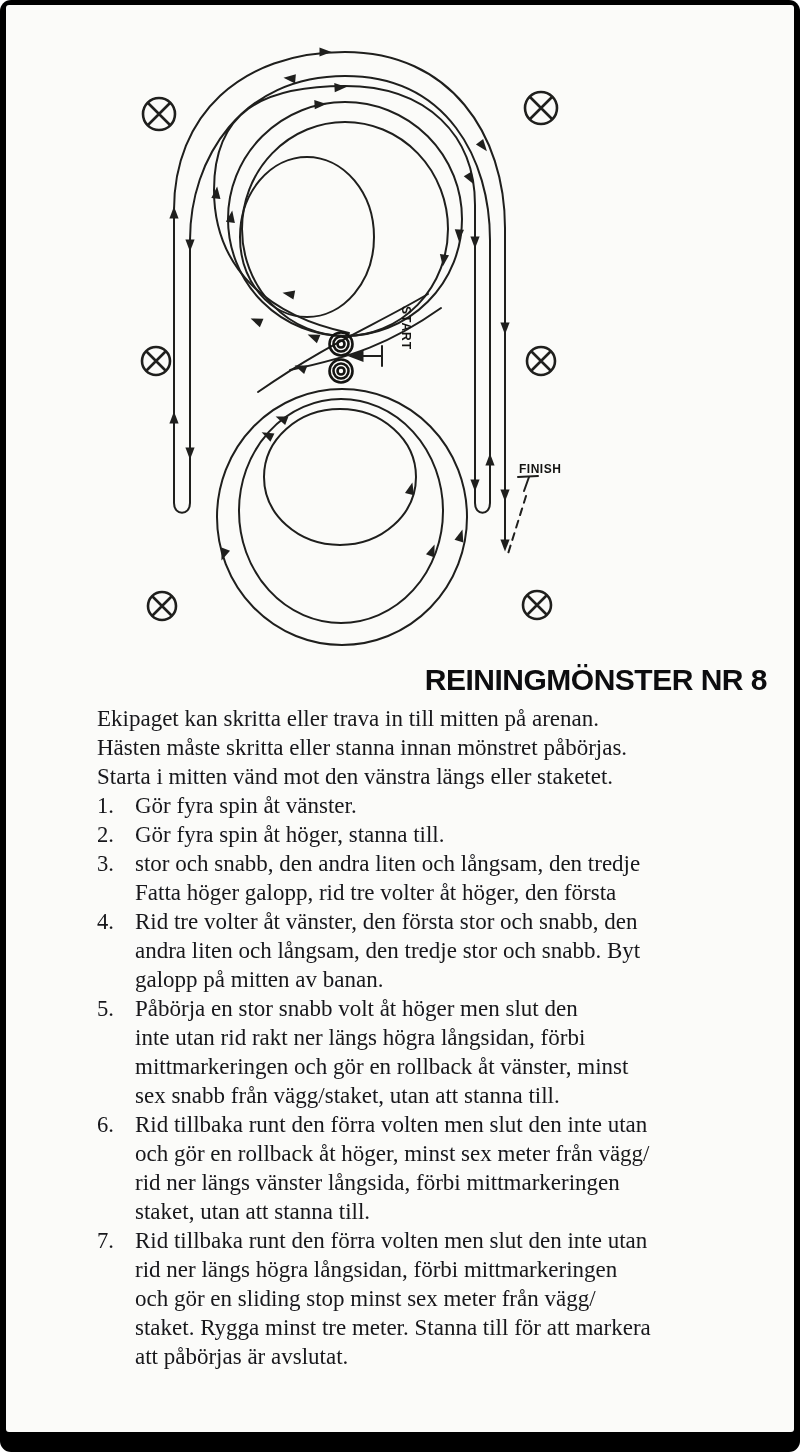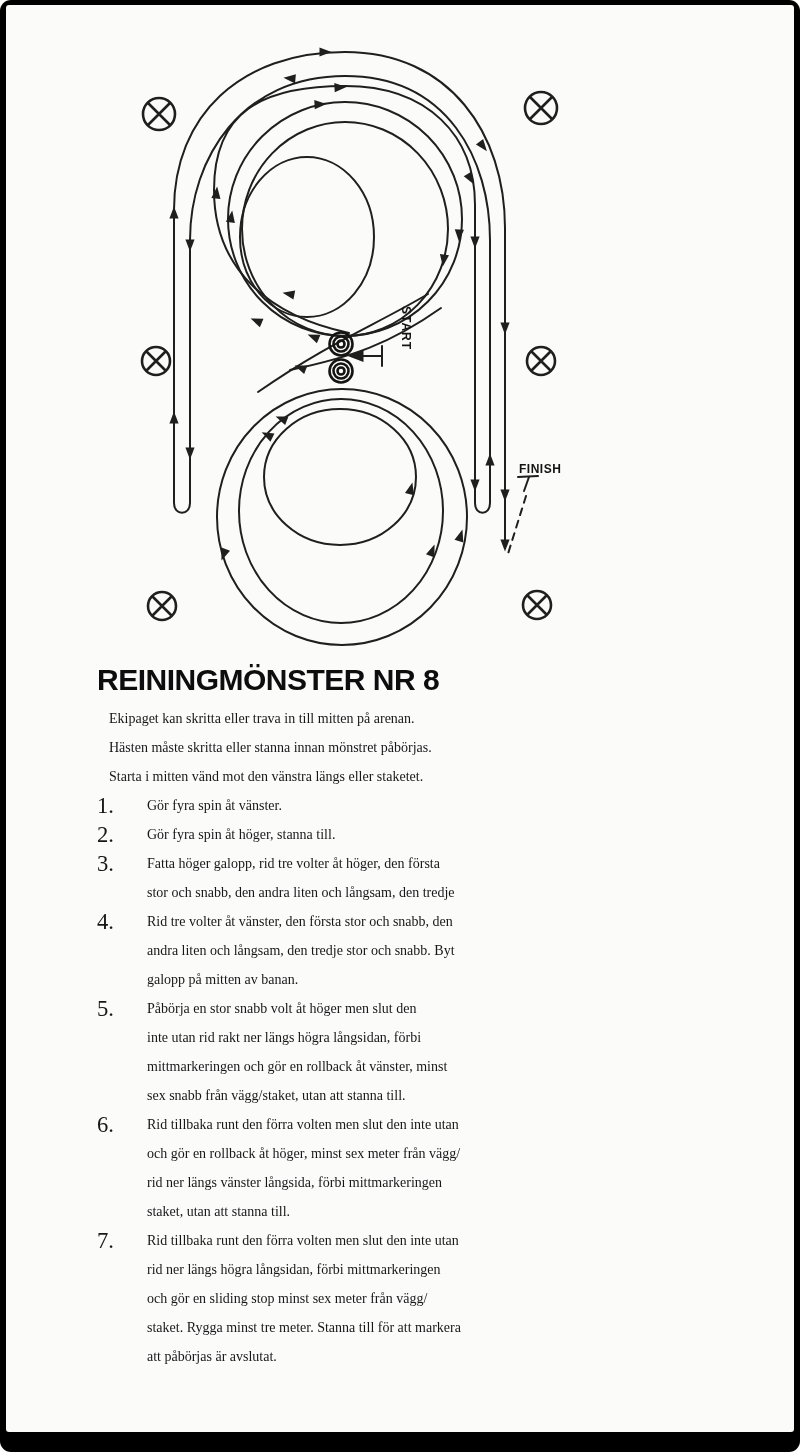--- a/index.html
+++ b/index.html
@@ -16,24 +16,24 @@
       radial-gradient(#f1f1ed 0.6px, transparent 0.7px);
     background-size:11px 13px,17px 15px;
     background-position:0 0,5px 7px;
   }
   svg.diagram{position:absolute;left:0;top:0;}
   .textblock{
     position:absolute;left:97px;top:663px;width:670px;color:#17171b;
   }
   .title{
     font-family:"Liberation Sans",sans-serif;font-weight:bold;
-    font-size:30px;letter-spacing:-0.5px;margin:0 0 7px 0;color:#0d0d0f;
+    font-size:30px;letter-spacing:-0.5px;margin:0 0 7px 0;color:#0d0d0f;text-align:right;
   }
   .line{
-    font-size:14px;line-height:29px;white-space:pre;margin-left:12px;
+    font-size:23px;line-height:29px;white-space:pre;
   }
   .steps{margin-top:0;}
   .step{display:flex;align-items:flex-start;}
   .num{width:38px;flex:0 0 38px;font-size:22.6px;line-height:29px;}
 </style>
 </head>
 <body>
 
 <div class="page">
   <div class="paper"></div>
@@ -181,22 +181,22 @@
         </div>
         <div class="step">
           <div class="num">2.</div>
           <div>
             <div class="line">Gör fyra spin åt höger, stanna till.</div>
           </div>
         </div>
         <div class="step">
           <div class="num">3.</div>
           <div>
+            <div class="line">stor och snabb, den andra liten och långsam, den tredje</div>
             <div class="line">Fatta höger galopp, rid tre volter åt höger, den första</div>
-            <div class="line">stor och snabb, den andra liten och långsam, den tredje</div>
           </div>
         </div>
         <div class="step">
           <div class="num">4.</div>
           <div>
             <div class="line">Rid tre volter åt vänster, den första stor och snabb, den</div>
             <div class="line">andra liten och långsam, den tredje stor och snabb. Byt</div>
             <div class="line">galopp på mitten av banan.</div>
           </div>
         </div>

